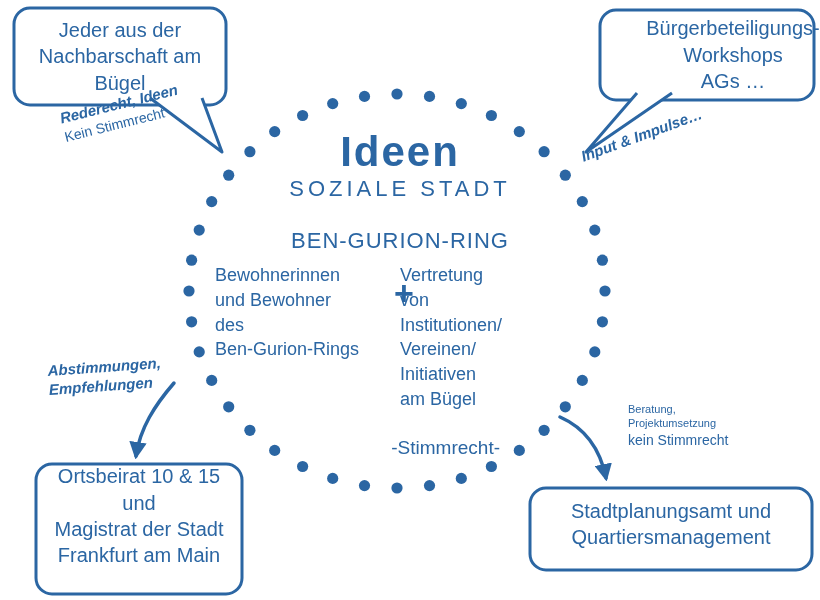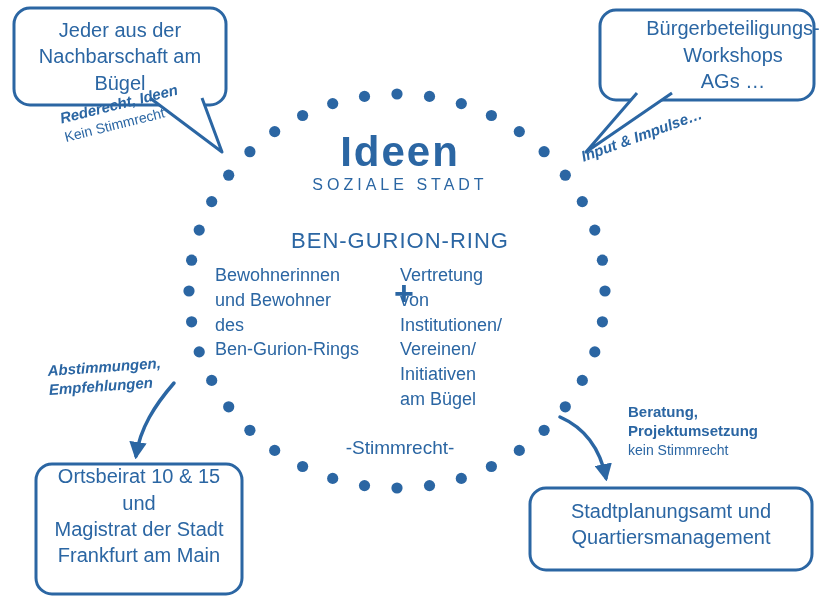--- a/index.html
+++ b/index.html
@@ -12,28 +12,28 @@
   .pre{white-space:pre-line;}
   svg.layer{position:absolute;left:0;top:0;pointer-events:none;}
   .sf{stroke:var(--accent);stroke-width:3;fill:#fff;}
   .tail{stroke:var(--accent);stroke-width:3;fill:#fff;stroke-linejoin:round;}
   .arrow{stroke:var(--accent);stroke-width:3.5;fill:none;stroke-linecap:round;}
   .mk{fill:var(--accent);}
   .box-text{display:flex;align-items:center;justify-content:center;text-align:center;
     font-size:20px;line-height:1.32;}
   .center-text{text-align:center;}
   .title{font-size:42px;font-weight:bold;letter-spacing:2px;}
-  .subtitle1{font-size:16px;letter-spacing:4px;}
+  .subtitle1{font-size:22px;letter-spacing:4px;}
   .subtitle2{font-size:22px;letter-spacing:1px;}
   .group{font-size:18px;line-height:1.38;text-align:left;}
   .plus{font-size:34px;font-weight:bold;text-align:center;}
-  .voting{font-size:19px;text-align:center;}
+  .voting{font-size:19px;text-align:right;}
   .ann-bold{font-weight:bold;font-style:italic;font-size:15px;display:block;line-height:1.25;white-space:pre-line;}
   .ann-reg{font-size:14px;display:block;line-height:1.3;white-space:pre-line;}
-  .ann-bold-ni{font-weight:bold;font-size:15px;display:block;line-height:1.25;white-space:pre-line;}
+  .ann-bold-ni{font-weight:normal;font-size:11px;display:block;line-height:1.25;white-space:pre-line;}
   .rot-tl{transform:rotate(-14deg);transform-origin:left top;}
   .rot-tr{transform:rotate(-20deg);transform-origin:left center;}
   .rot-bl{transform:rotate(-4deg);transform-origin:left top;}
 </style>
 </head>
 <body>
 
 <div class="stage">
 
   <svg class="layer" width="820" height="600" viewBox="0 0 820 600">

